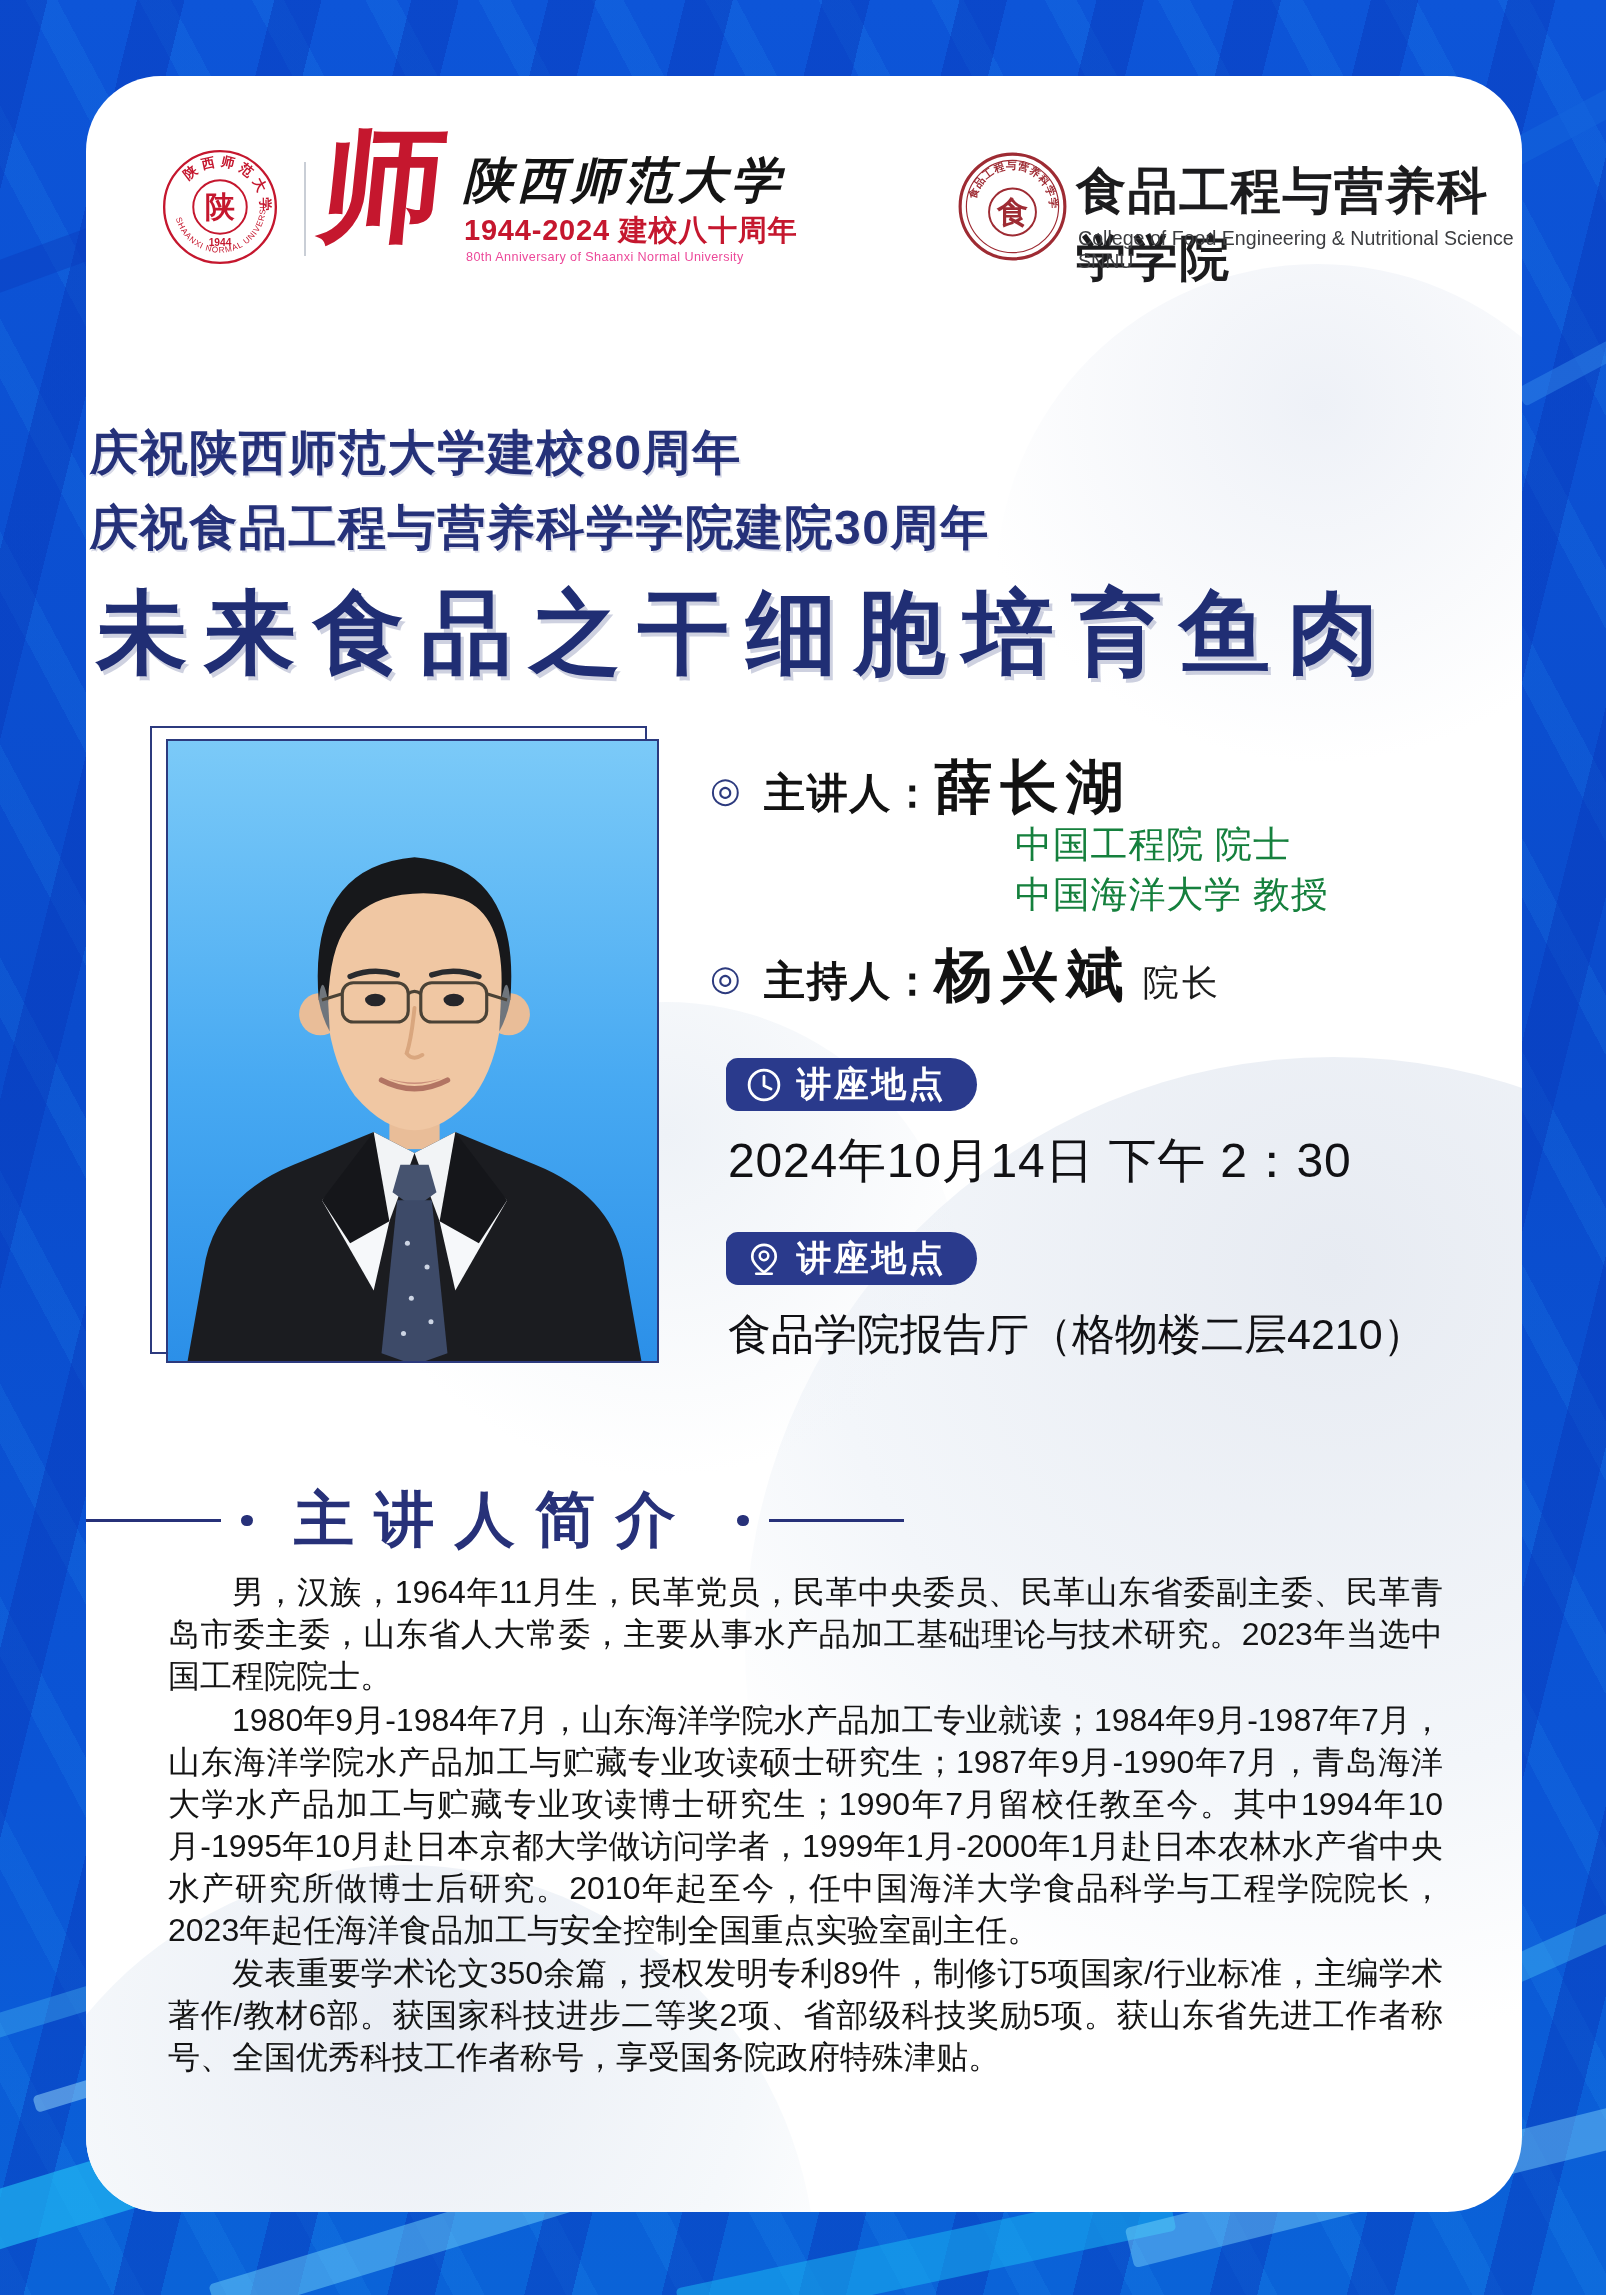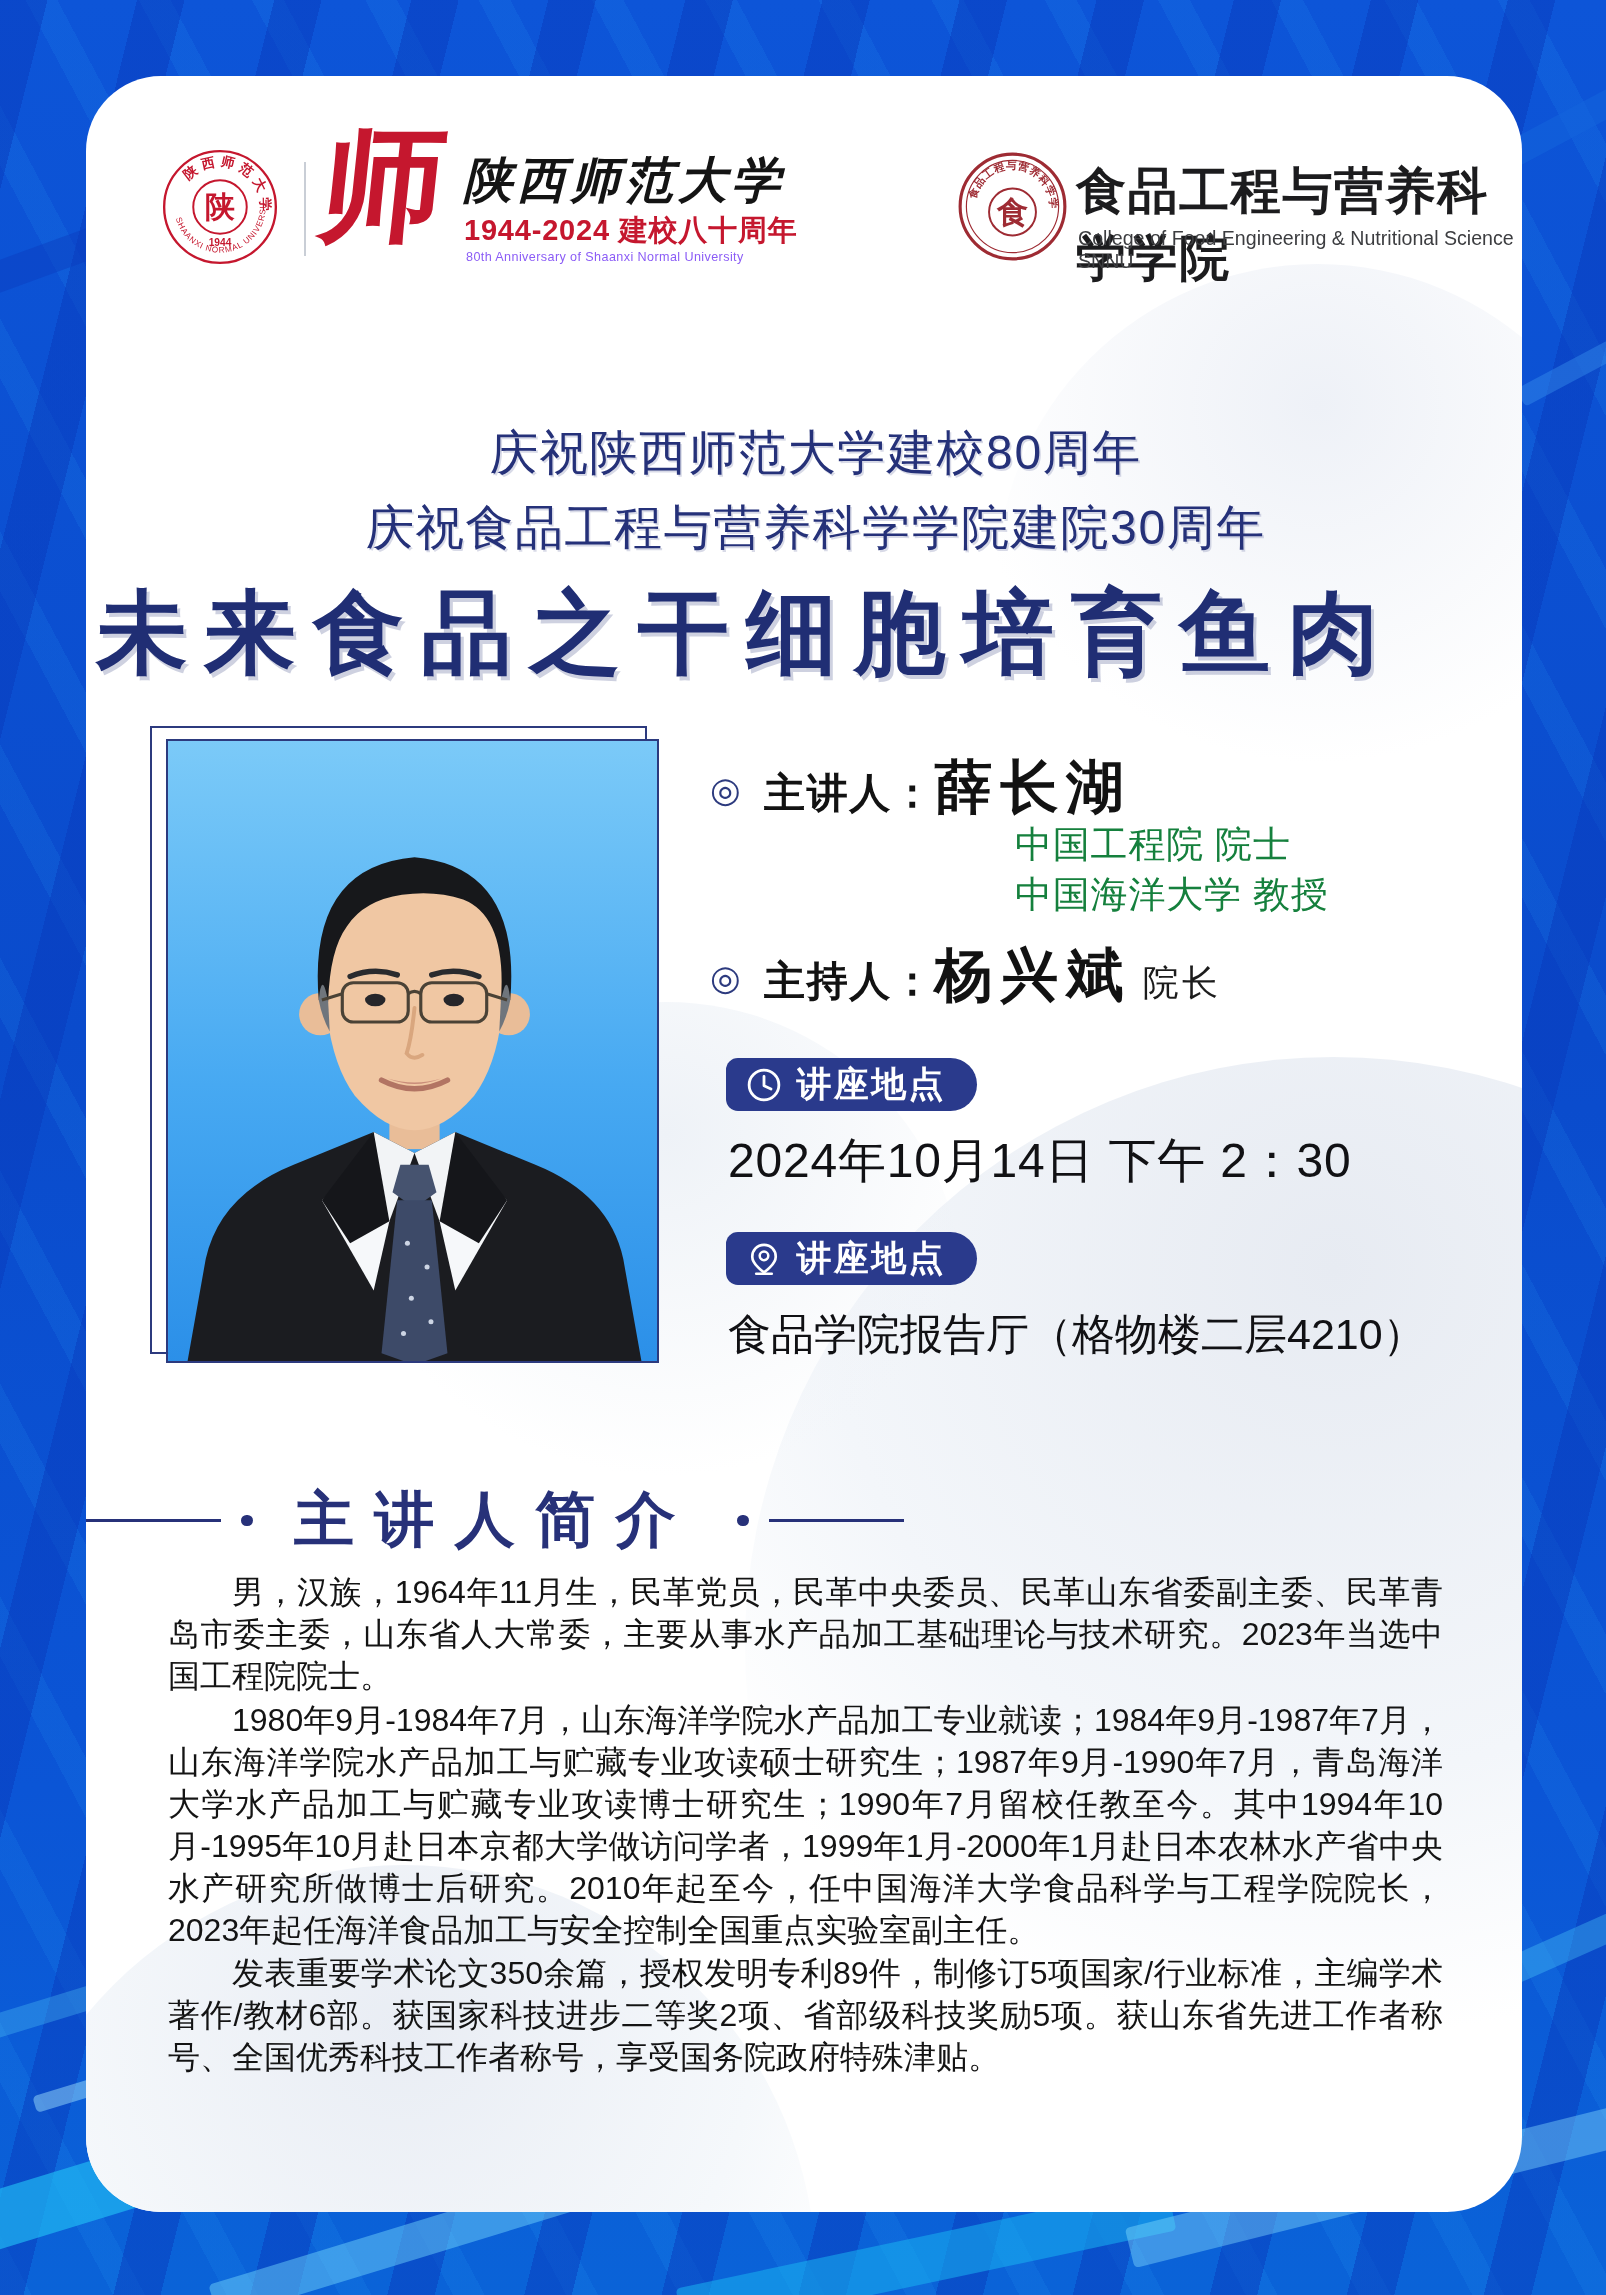--- a/index.html
+++ b/index.html
@@ -39,27 +39,27 @@
   
   .logo-row{position:absolute;left:0;top:0;width:1436px;height:259px;}
   .seal{position:absolute;}
   .left-seal{left:75px;top:72px;}
   .logo-divider{position:absolute;left:218px;top:86px;width:1.6px;height:94px;background:#c9ced6;}
   .shi-glyph{position:absolute;left:235px;top:49px;font-family:"Liberation Serif","DejaVu Serif",serif;
              font-size:124px;font-weight:bold;color:#c5172e;transform:skewX(-6deg);line-height:1;}
   .univ-script{position:absolute;left:377px;top:72px;font-family:"Liberation Serif","DejaVu Serif",serif;
                font-weight:bold;font-style:italic;font-size:49px;color:#141414;letter-spacing:4.7px;}
   .anniv-cn{position:absolute;left:378px;top:135px;font-size:29px;font-weight:bold;color:#c5172e;letter-spacing:0.8px;}
-  .anniv-en{position:absolute;left:380px;top:174px;font-size:12.6px;color:#8b5cf6;letter-spacing:0.4px;}
+  .anniv-en{position:absolute;left:380px;top:174px;font-size:12.6px;color:#ec4899;letter-spacing:0.4px;}
   .right-seal{left:871px;top:75px;}
   .college-cn{position:absolute;left:990px;top:82px;font-size:50px;font-weight:bold;color:#1c1c1e;letter-spacing:1.6px;}
   .college-en{position:absolute;left:992px;top:151px;font-size:19.6px;color:#3c3d40;}
 
   
-  .celebrate{position:absolute;left:12px;width:1436px;text-align:center;color:#253179;font-weight:normal;
+  .celebrate{position:absolute;left:4px;width:1436px;color:#253179;font-weight:bold;
              font-size:48px;letter-spacing:1.6px;text-shadow:1.6px 1.6px 0 rgba(37,49,121,.18);}
   .cel1{top:345px;} .cel2{top:420px;}
   .main-title{position:absolute;left:0;top:496px;width:1320px;text-align:center;color:#202e74;
       font-family:"Liberation Serif","DejaVu Serif",serif;font-weight:bold;font-size:91px;
       letter-spacing:17.3px;text-shadow:3.1px 3.9px 0 rgba(32,46,116,.22);white-space:nowrap;}
 
   
   .photo-outline{position:absolute;left:64px;top:650px;width:493px;height:624px;border:2.4px solid #2c3a7e;background:transparent;}
   .photo{position:absolute;left:80px;top:663px;width:493px;height:624px;border:2.4px solid #2c3a7e;box-sizing:border-box;overflow:hidden;}
   .photo svg{display:block;}

